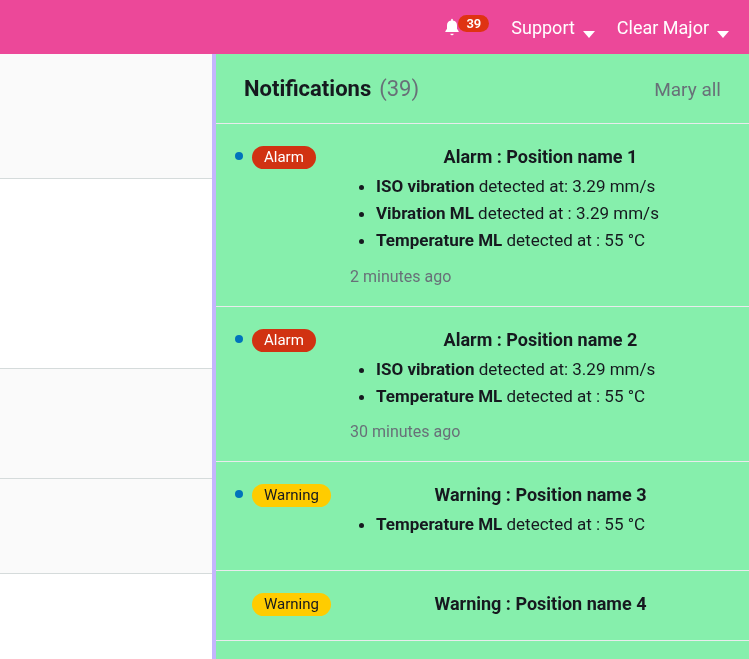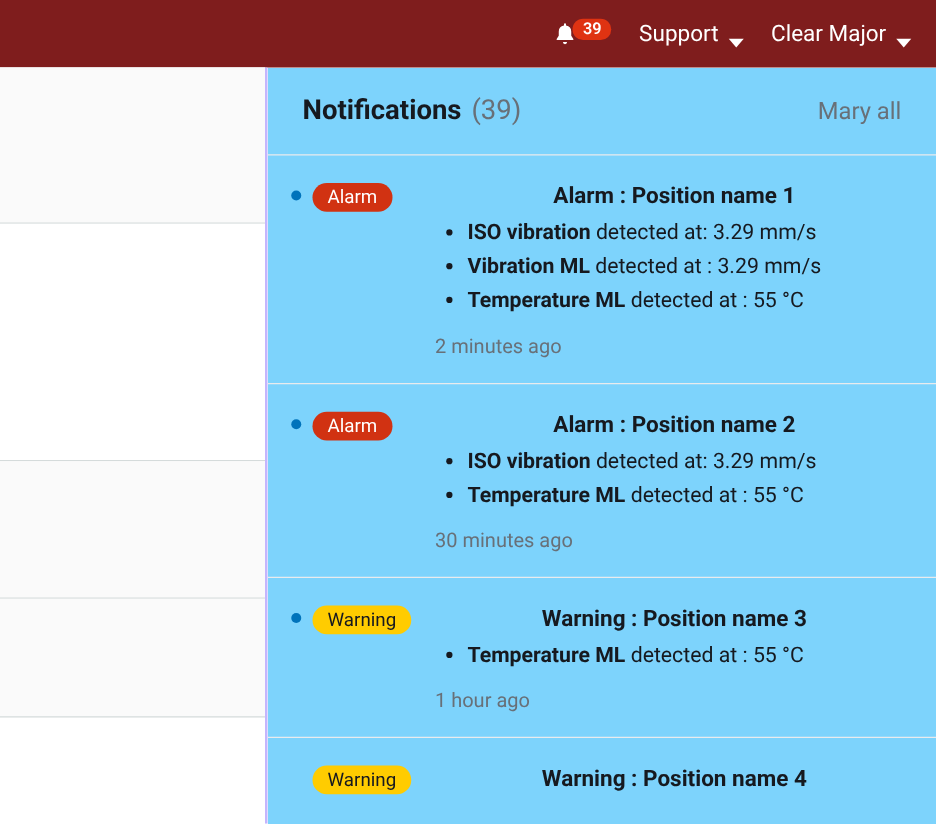--- a/index.html
+++ b/index.html
@@ -5,21 +5,21 @@
   * { box-sizing: border-box; margin: 0; padding: 0; }
   body {
     font-family: -apple-system, BlinkMacSystemFont, "Segoe UI", Roboto, Helvetica, Arial, sans-serif;
     background: #fff;
     width: 749px;
     height: 659px;
     overflow: hidden;
     position: relative;
   }
   .topbar {
-    background: #7f1d1d;
+    background: #ec4899;
     height: 54px;
     display: flex;
     align-items: center;
     justify-content: flex-end;
     padding-right: 20px;
     color: #fff;
   }
   .topbar-item {
     display: flex;
     align-items: flex-end;
@@ -68,22 +68,22 @@
     border-bottom: 1px solid #d5dbdb;
     border-top: 1px solid #d5dbdb;
     background: #fafafa;
   }
   .sidebar-block.first { height: 125px; margin-top:0; border-top:none; }
   .sidebar-block.white { background:#fff; height: 190px; border-top:none;}
   .sidebar-block.b3 { height: 110px; border-top:none;}
   .sidebar-block.b4 { height: 95px; border-top:none;}
   .panel {
     flex: 1;
-    border-left: 2px solid #c4b5fd;
-    background: #7dd3fc;
+    border-left: 4px solid #c4b5fd;
+    background: #86efac;
     overflow-y: auto;
   }
   .panel-header {
     display: flex;
     align-items: baseline;
     justify-content: space-between;
     padding: 22px 28px 22px 28px;
     border-bottom: 1px solid #e9ebed;
   }
   .panel-title {
@@ -225,21 +225,20 @@
         <div class="notif">
           <div class="dot-col">
             <div class="dot"></div>
           </div>
           <div class="badge-col"><span class="badge warning">Warning</span></div>
           <div class="content-col">
             <div class="notif-title">Warning : Position name 3</div>
             <ul>
               <li><b>Temperature ML</b><span> detected at : 55 °C</span></li>
             </ul>
-            <div class="time">1 hour ago</div>
           </div>
         </div>
         <div class="notif">
           <div class="dot-col"></div>
           <div class="badge-col"><span class="badge warning">Warning</span></div>
           <div class="content-col">
             <div class="notif-title">Warning : Position name 4</div>
           </div>
         </div>
       </div>

